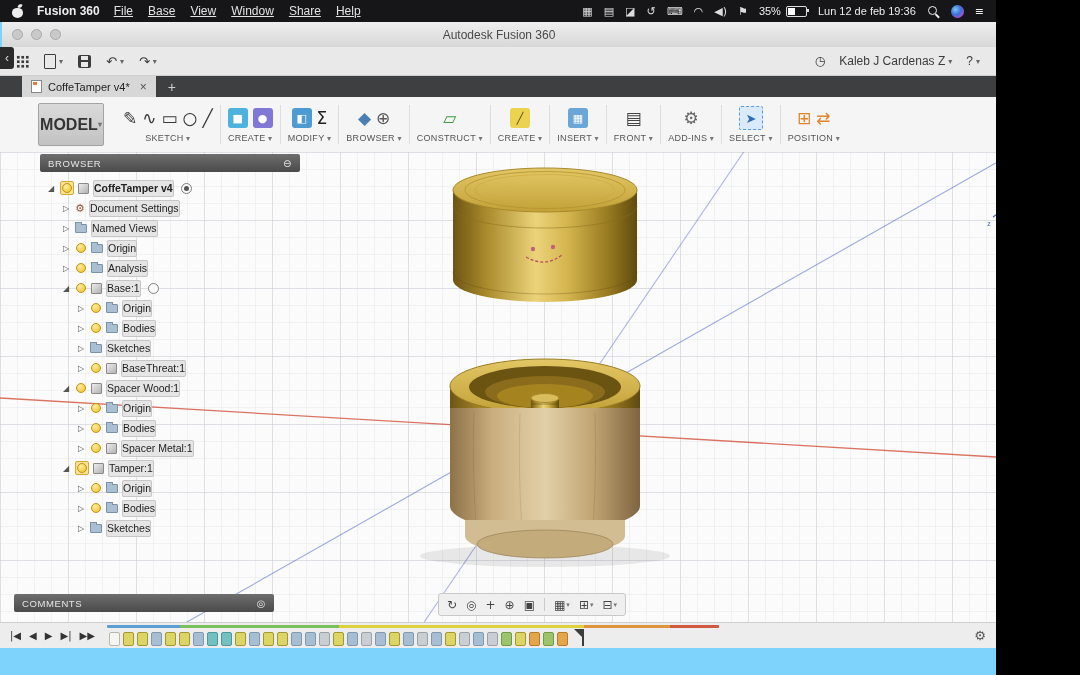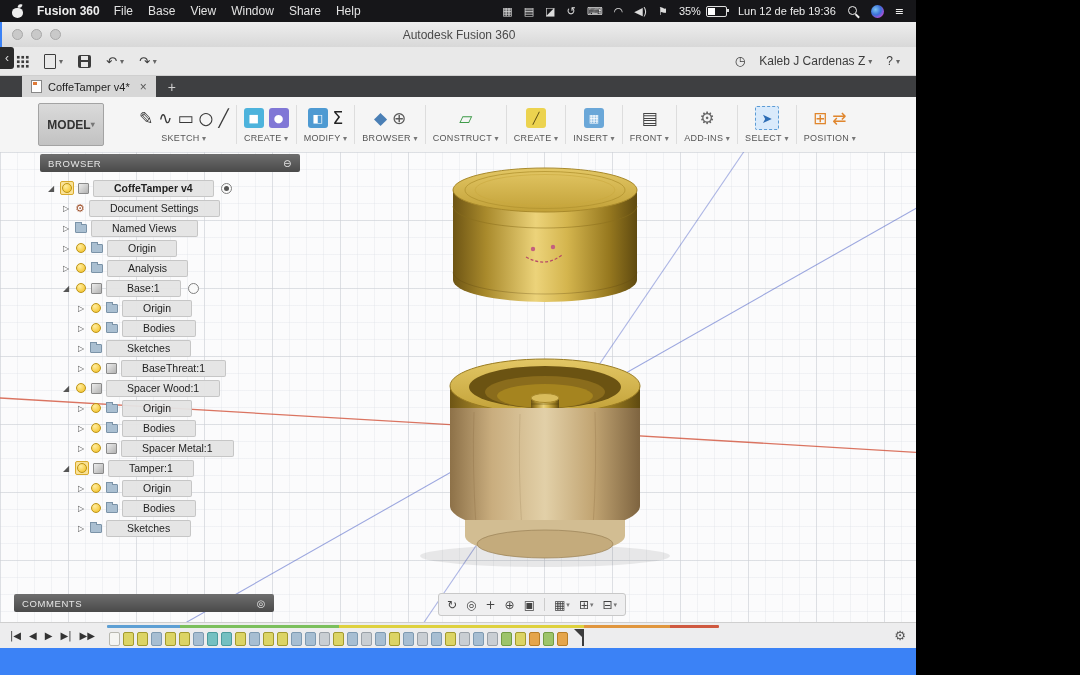--- a/index.html
+++ b/index.html
@@ -1,28 +1,28 @@
 <!DOCTYPE html>
 <html><head>
 <meta charset="utf-8">
 <style>
   html,body{margin:0;padding:0;background:#000;}
-  #screen{position:relative;width:916px;height:675px;overflow:hidden;background:#3b82f6;
+  #screen{position:relative;width:996px;height:675px;overflow:hidden;background:#7dd3fc;
           font-family:"Liberation Sans",sans-serif;color:#222;}
   .glyph{font-family:"DejaVu Sans",sans-serif;}
 
   
   .menubar{position:absolute;top:0;left:0;right:0;height:22px;background:#161619;display:flex;
            align-items:center;color:#ededed;font-size:12px;padding:0 12px;gap:14px;box-sizing:border-box;}
   .apple-i{display:inline-block;width:11px;height:13px;position:relative;}
   .apple-i::before{content:"";position:absolute;left:0;top:3px;width:11px;height:10px;background:#eee;border-radius:45% 45% 50% 50%;}
   .apple-i::after{content:"";position:absolute;left:6px;top:-1px;width:4px;height:4px;background:#eee;border-radius:70% 0 70% 0;transform:rotate(18deg);}
   .mb-app{font-weight:bold;}
   .mb-items{display:flex;gap:15px;}
-  .mb-item{opacity:.95;}
+  .mb-item{opacity:.95;text-decoration:underline;}
   .mb-right{margin-left:auto;display:flex;align-items:center;gap:11px;font-size:11px;}
   .st-icons{display:flex;gap:11px;align-items:center;}
   .mb-ic{font-size:11px;opacity:.92;}
   .mb-batt{display:flex;align-items:center;gap:5px;}
   .i-batt{width:19px;height:9px;border:1px solid #ddd;border-radius:2px;position:relative;display:inline-block;}
   .i-batt::before{content:"";position:absolute;left:1px;top:1px;bottom:1px;width:35%;background:#fff;}
   .i-batt::after{content:"";position:absolute;right:-3px;top:2px;width:2px;height:3px;background:#ddd;}
   .i-mag{position:relative;width:13px;height:13px;display:inline-block;}
   .i-mag::before{content:"";position:absolute;width:7px;height:7px;border:1.5px solid #eee;border-radius:50%;left:1px;top:1px;}
   .i-mag::after{content:"";position:absolute;width:5px;height:1.5px;background:#eee;transform:rotate(45deg);left:8px;top:10px;}
@@ -53,23 +53,23 @@
   .tab{margin-left:22px;height:21px;background:#d7d7d7;display:flex;align-items:center;gap:6px;
        padding:0 9px;font-size:11px;color:#222;box-sizing:border-box;}
   .tab-doc{width:9px;height:11px;background:#fff;border:1px solid #888;position:relative;}
   .tab-doc::after{content:"";position:absolute;left:1px;top:1px;width:4px;height:3px;background:#e07b39;}
   .tab-close{color:#555;font-size:12px;margin-left:4px;}
   .newtab{color:#cfcfcf;font-size:14px;margin-left:12px;}
 
   
   .ribbon{position:absolute;top:97px;left:0;right:0;height:55px;background:#f5f5f5;border-bottom:1px solid #d2d2d2;
           display:flex;align-items:stretch;overflow:hidden;}
-  .modelbtn{margin:6px 16px 6px 38px;width:64px;flex:0 0 64px;background:linear-gradient(#dadada,#c2c2c2);
+  .modelbtn{margin:6px 0 6px 38px;width:64px;flex:0 0 64px;background:linear-gradient(#dadada,#c2c2c2);
             border:1px solid #a3a3a3;border-radius:2px;display:flex;align-items:center;justify-content:center;
-            font-size:12px;font-weight:bold;color:#333;}
+            font-size:16px;font-weight:bold;color:#333;}
   .rgroups{display:flex;align-items:stretch;margin-left:12px;flex:1;}
   .rgroup{display:flex;flex-direction:column;align-items:center;justify-content:center;padding:0 7px;gap:3px;}
   .ricons{display:flex;gap:5px;align-items:center;height:24px;}
   .ricon{font-size:17px;line-height:1;}
   .ricon.tile{width:20px;height:20px;border-radius:3px;display:flex;align-items:center;justify-content:center;font-size:11px;}
   .ricon.hl{width:22px;height:22px;background:#d9eafb;border:1px dashed #5b9bd5;border-radius:2px;
             display:flex;align-items:center;justify-content:center;font-size:13px;}
   .rlabel{font-size:9px;color:#555;letter-spacing:.3px;white-space:nowrap;}
   .caret::after{content:" ▾";font-size:8px;color:#777;}
   .rsep{width:1px;background:#ddd;margin:8px 0;}
@@ -98,21 +98,21 @@
   .bulbwrap{display:flex;padding:1px;border-radius:2px;}
   .bulbwrap.boxed{background:rgba(250,205,70,.55);border:1px solid #d8a92c;}
   .bulb{display:block;width:8px;height:8px;border-radius:50%;border:1px solid #bd9414;
         background:radial-gradient(circle at 35% 30%,#ffeda0,#f2bd1d);}
   .ticon{flex:0 0 auto;}
   .ticon-folder{width:12px;height:9px;background:#aabfd1;border:1px solid #7b93a8;border-radius:1px;position:relative;box-sizing:border-box;}
   .ticon-folder::before{content:"";position:absolute;top:-3px;left:-1px;width:5px;height:2px;background:#aabfd1;border:1px solid #7b93a8;border-bottom:none;}
   .ticon-component{width:11px;height:11px;background:linear-gradient(135deg,#ececec,#b2b2b2);border:1px solid #8a8a8a;border-radius:1px;box-sizing:border-box;}
   .gearicon{font-size:11px;color:#a0522d;line-height:1;}
   .pill{background:rgba(228,228,228,.95);border:1px solid rgba(185,185,185,.7);border-radius:2px;
-        padding:0 20px;font-size:10.5px;line-height:15px;color:#222;white-space:nowrap;}
+        padding:0 0;font-size:10.5px;line-height:15px;color:#222;white-space:nowrap;}
   .pill.bold{font-weight:bold;}
   .radio{width:9px;height:9px;border:1px solid #808080;border-radius:50%;background:#fafafa;position:relative;margin-left:3px;flex:0 0 9px;}
   .radio.dot::after{content:"";position:absolute;left:2px;top:2px;right:2px;bottom:2px;background:#555;border-radius:50%;}
 
   .commentsbar{position:absolute;left:14px;top:442px;width:260px;}
 
   
   .navbar{position:absolute;left:438px;top:441px;height:21px;background:#efeff0;border:1px solid #c8c8c8;
           border-radius:3px;display:flex;align-items:center;padding:0 8px;gap:9px;color:#444;}
   .nicon{font-size:12px;display:flex;align-items:center;gap:1px;}

